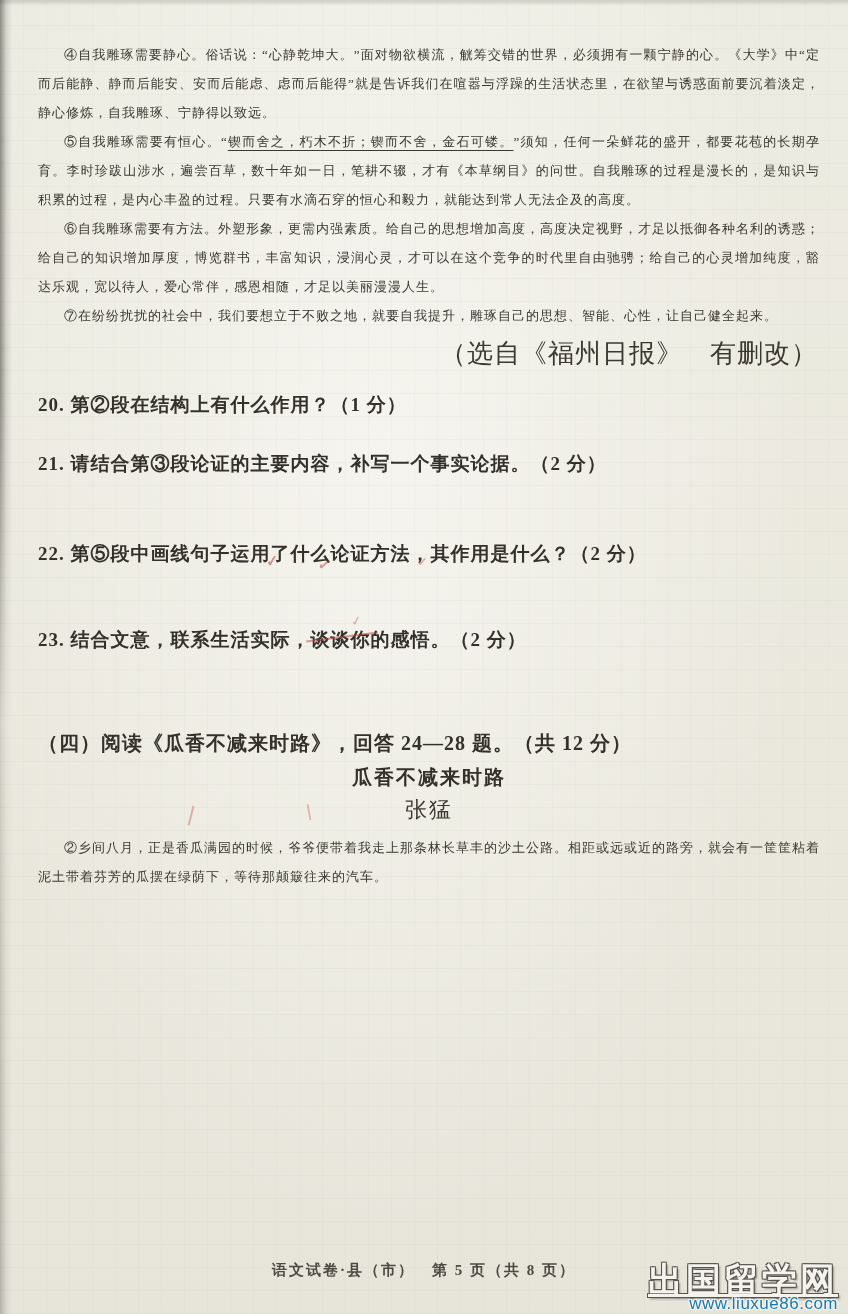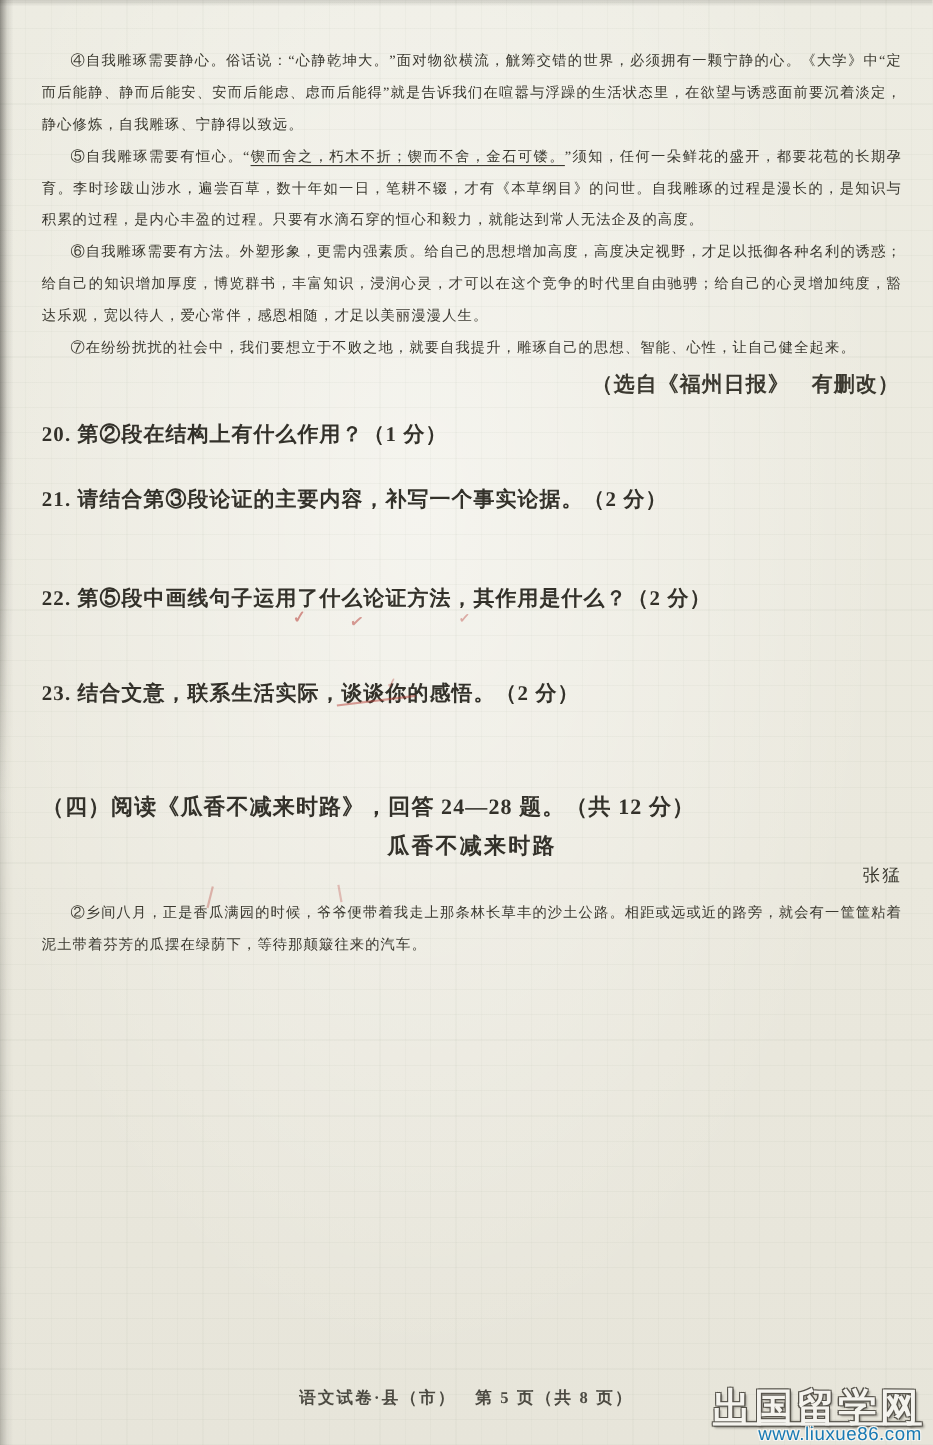--- a/index.html
+++ b/index.html
@@ -39,25 +39,24 @@
     font-size: 13px;
     line-height: 29px;
     letter-spacing: 1px;
     text-align: justify;
     text-indent: 2em;
     color: #3a382f;
   }
   .ul { text-decoration: underline; text-underline-offset: 4px; margin-top: 8px; }
   .attribution {
     margin: 6px 2px 20px 0;
-    font-size: 19px;
+    font-size: 26px;
     letter-spacing: 1px;
     text-align: right;
     color: #3a382f;
-    font-weight: bold;
   }
   .q {
     margin: 0;
     font-size: 19px;
     line-height: 28px;
     letter-spacing: 1px;
     font-weight: 700;
     color: #33312a;
   }
   .q19 { margin-bottom: 36px; }
@@ -76,22 +75,22 @@
   .essay-title {
     margin: 0 0 4px 0;
     text-align: center;
     font-size: 20px;
     font-weight: 700;
     letter-spacing: 2px;
     color: #33312a;
   }
   .essay-author {
     margin: 0 0 8px 0;
-    text-align: right;
-    font-size: 16px;
+    text-align: center;
+    font-size: 22px;
     letter-spacing: 2px;
     color: #3a382f;
   }
   .footer {
     position: absolute;
     left: 0; right: 0; bottom: 34px;
     text-align: center;
     font-size: 15px;
     font-weight: 700;
     letter-spacing: 2px;

